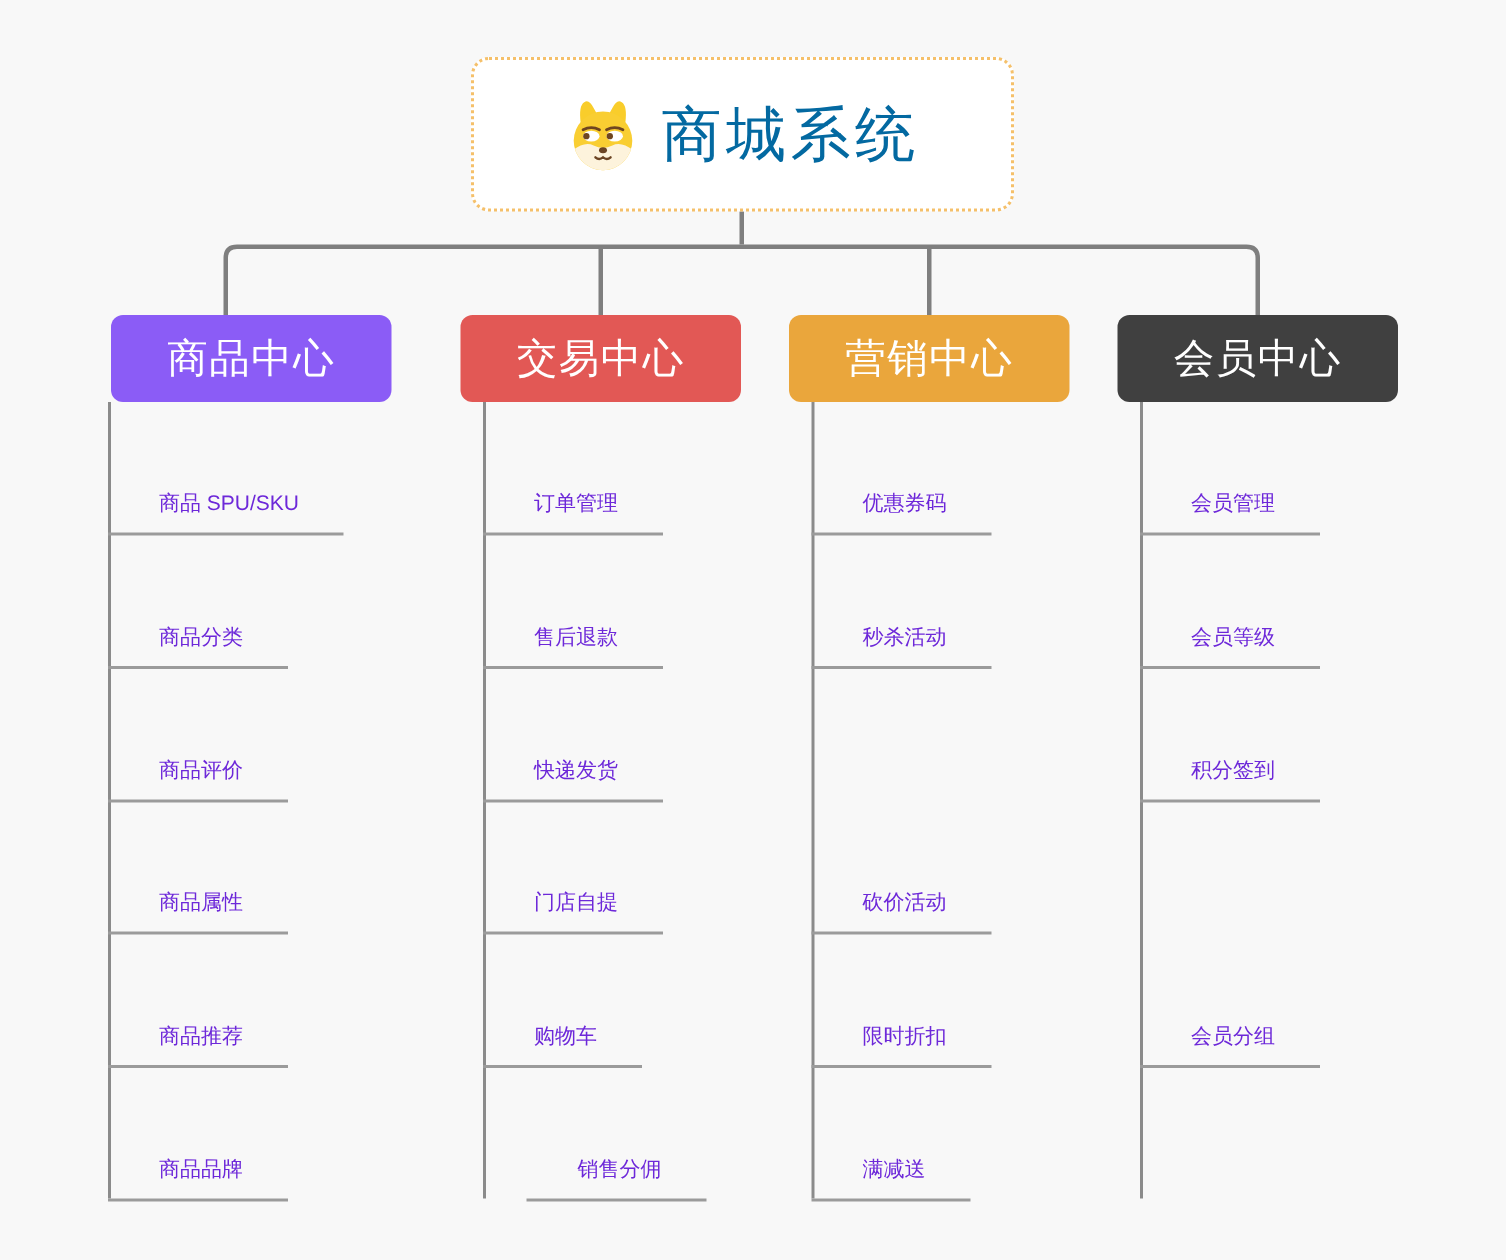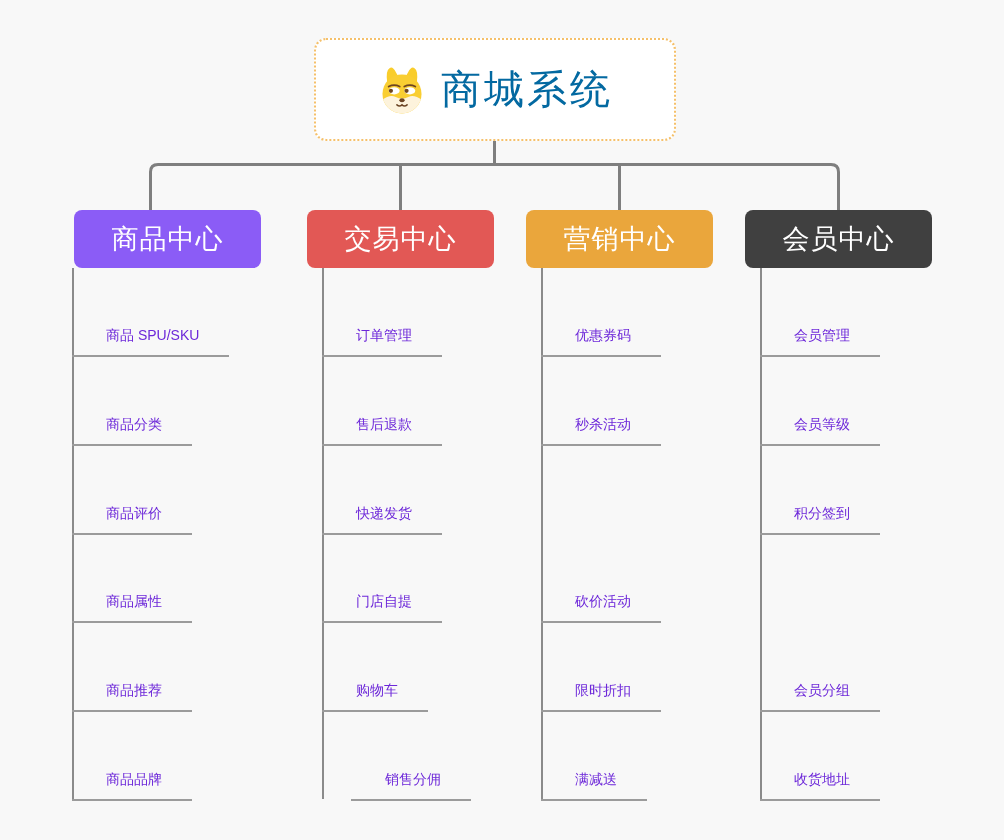--- a/index.html
+++ b/index.html
@@ -124,14 +124,13 @@
     <div class="leaf-node" style="left: 541px; top: 677px; border-bottom-color: rgb(155, 155, 155);">限时折扣</div>
     <div class="leaf-node" style="left: 541px; top: 766px; border-bottom-color: rgb(155, 155, 155);">满减送</div>
     <div class="branch-header" style="left: 745px; top: 210px; background: #404040;">
       <span>会员中心</span>
     </div>
     <div class="spine" style="left: 760px; top: 268px; height: 531px; background: rgb(139, 139, 139);"></div>
     <div class="leaf-node" style="left: 760px; top: 322px; border-bottom-color: rgb(155, 155, 155);">会员管理</div>
     <div class="leaf-node" style="left: 760px; top: 411px; border-bottom-color: rgb(155, 155, 155);">会员等级</div>
     <div class="leaf-node" style="left: 760px; top: 500px; border-bottom-color: rgb(155, 155, 155);">积分签到</div>
     <div class="leaf-node" style="left: 760px; top: 677px; border-bottom-color: rgb(155, 155, 155);">会员分组</div>
-    <div class="leaf-node" style="left: 760px; top: 766px; border-bottom-color: rgb(155, 155, 155);">收货地址</div>
   </div>
 
 </body></html>

